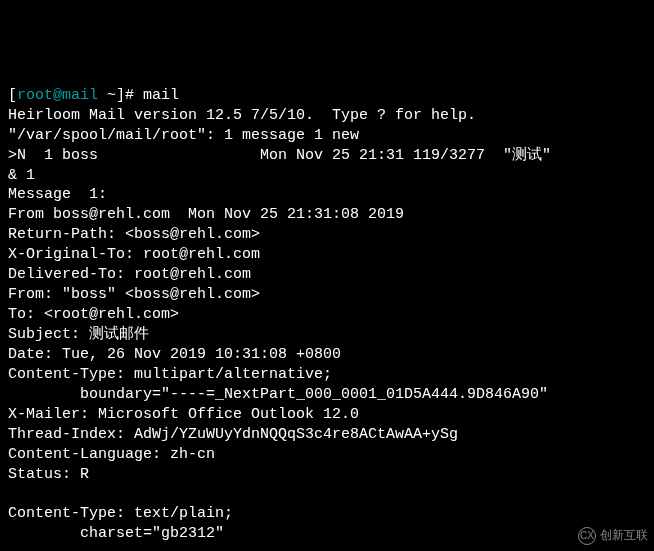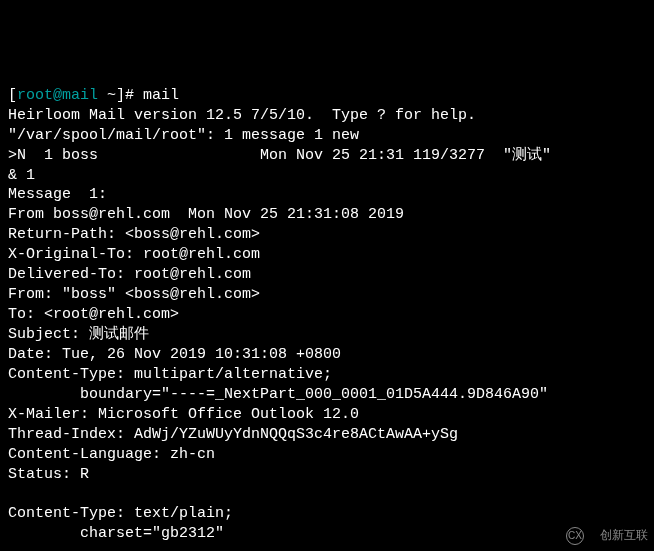--- a/index.html
+++ b/index.html
@@ -24,21 +24,21 @@
     .cyan { color: #00a0a0; }
     .logo {
       position: absolute;
       bottom: 6px;
       right: 6px;
       font-size: 12px;
       color: #888;
       font-family: Arial, sans-serif;
       display: flex;
       align-items: center;
-      gap: 16px;
+      gap: 4px;
       white-space: nowrap;
     }
     .logo-circle {
       display: inline-flex;
       border: 1px solid #888;
       border-radius: 50%;
       width: 18px;
       height: 18px;
       align-items: center;
       justify-content: center;

